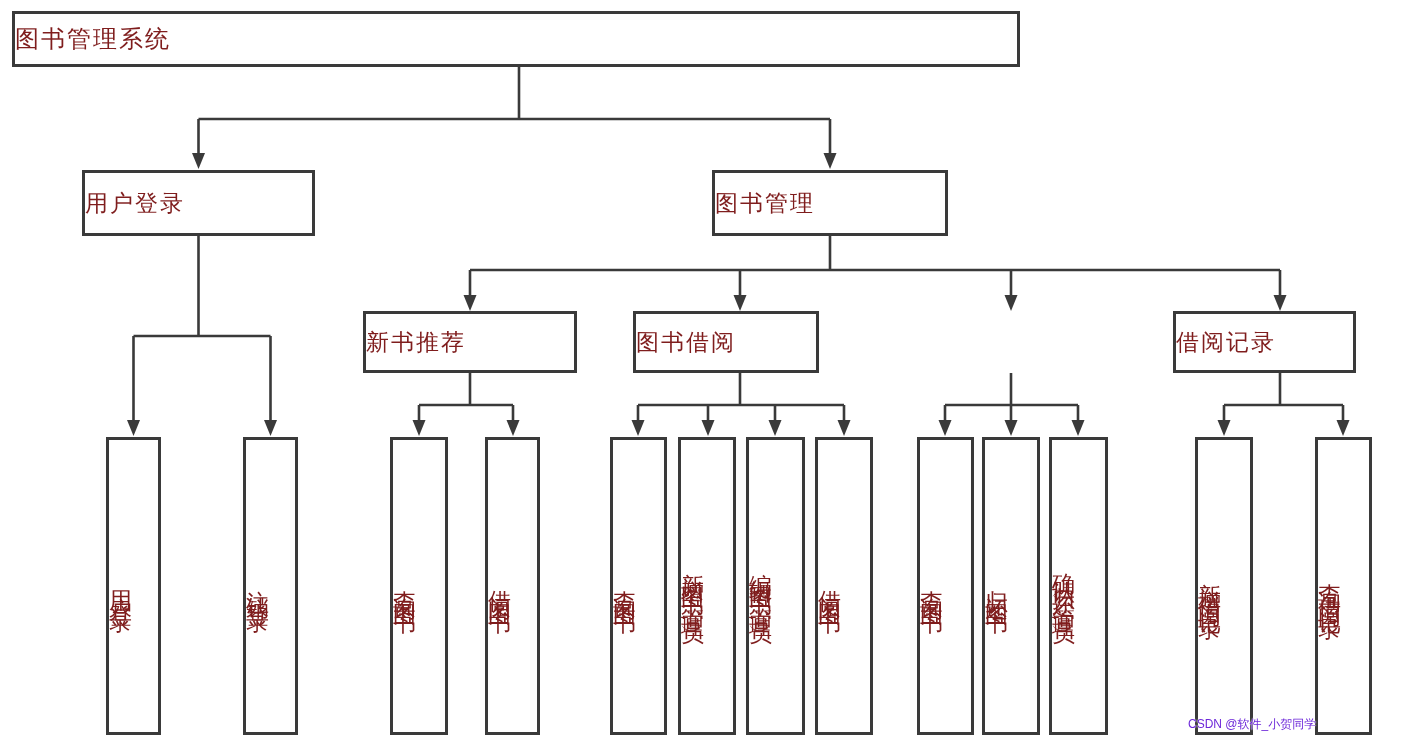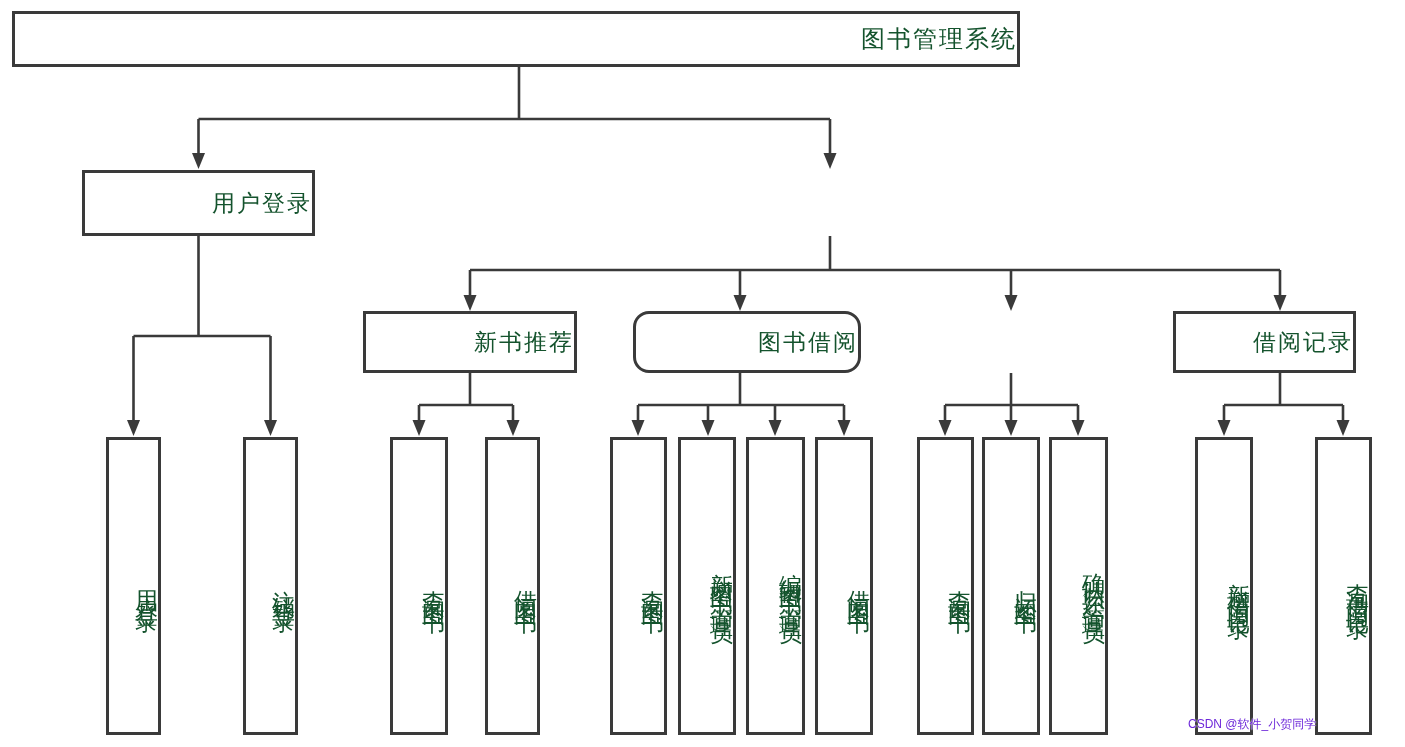--- a/index.html
+++ b/index.html
@@ -21,23 +21,23 @@
     top: 0;
     z-index: 1;
   }
   .node {
     position: absolute;
     box-sizing: border-box;
     border: 3px solid #3a3a3a;
     background: #ffffff;
     display: flex;
     align-items: center;
-    justify-content: flex-end;
+    justify-content: flex-start;
     z-index: 2;
-    color: #14532d;
+    color: #7f1d1d;
   }
   .node .lbl {
     font-size: 23px;
     letter-spacing: 2px;
     white-space: nowrap;
   }
   .node.root-box .lbl {
     font-size: 24px;
     letter-spacing: 2px;
   }
@@ -115,25 +115,28 @@
     </g>
   </svg>
 
   <div class="node root-box" style="left:12px; top:11px; width:1008px; height:56px;">
     <span class="lbl">图书管理系统</span>
   </div>
 
   <div class="node" style="left:82px; top:170px; width:233px; height:66px;">
     <span class="lbl">用户登录</span>
   </div>
+  <div class="node" style="left:712px; top:170px; width:236px; height:66px;">
+    <span class="lbl">图书管理</span>
+  </div>
 
   <div class="node" style="left:363px; top:311px; width:214px; height:62px;">
     <span class="lbl">新书推荐</span>
   </div>
-  <div class="node" style="left:633px; top:311px; width:228px; height:62px;border-radius:16px;">
+  <div class="node" style="left:633px; top:311px; width:186px; height:62px;">
     <span class="lbl">图书借阅</span>
   </div>
   <div class="node" style="left:1173px; top:311px; width:183px; height:62px;">
     <span class="lbl">借阅记录</span>
   </div>
 
   <div class="node leaf" style="left:106px; top:437px; width:55px; height:298px;">
     <span class="lbl">用户登录</span>
   </div>
   <div class="node leaf" style="left:243px; top:437px; width:55px; height:298px;">

